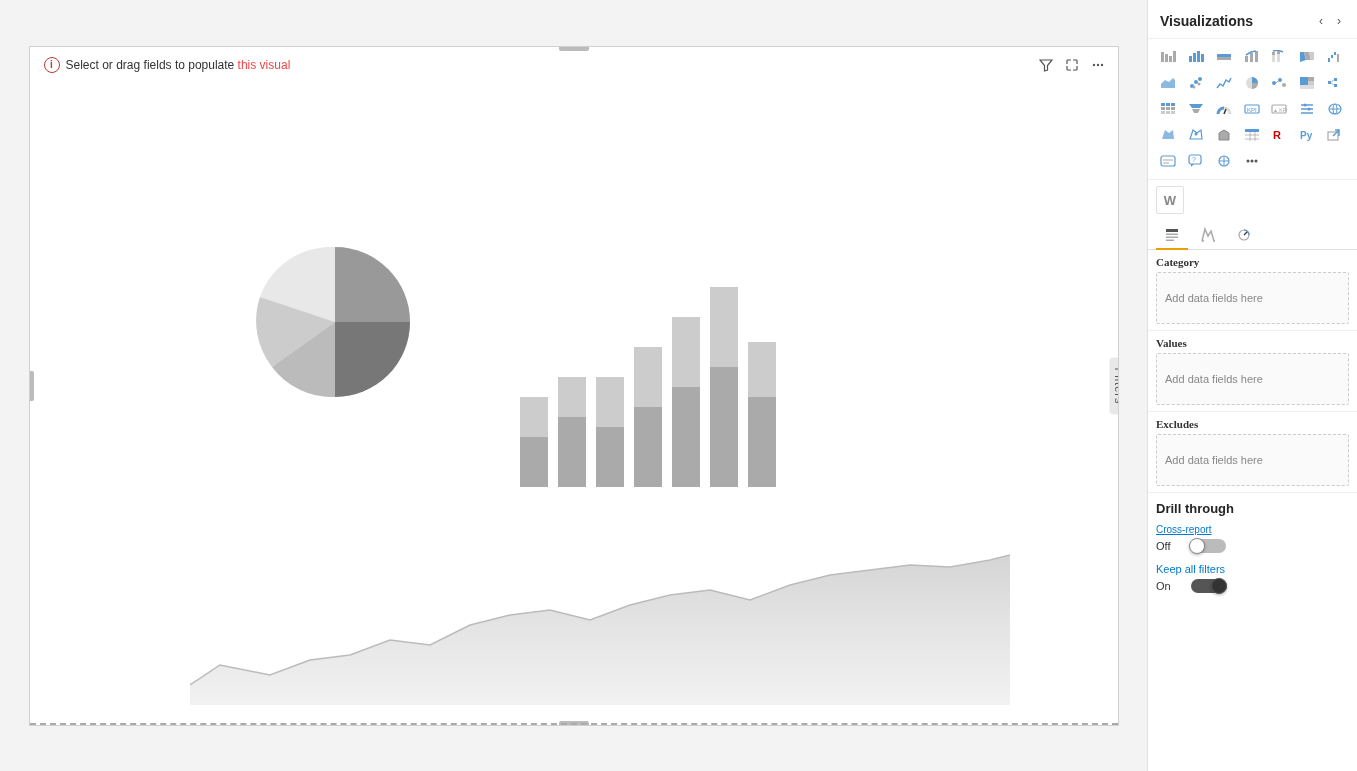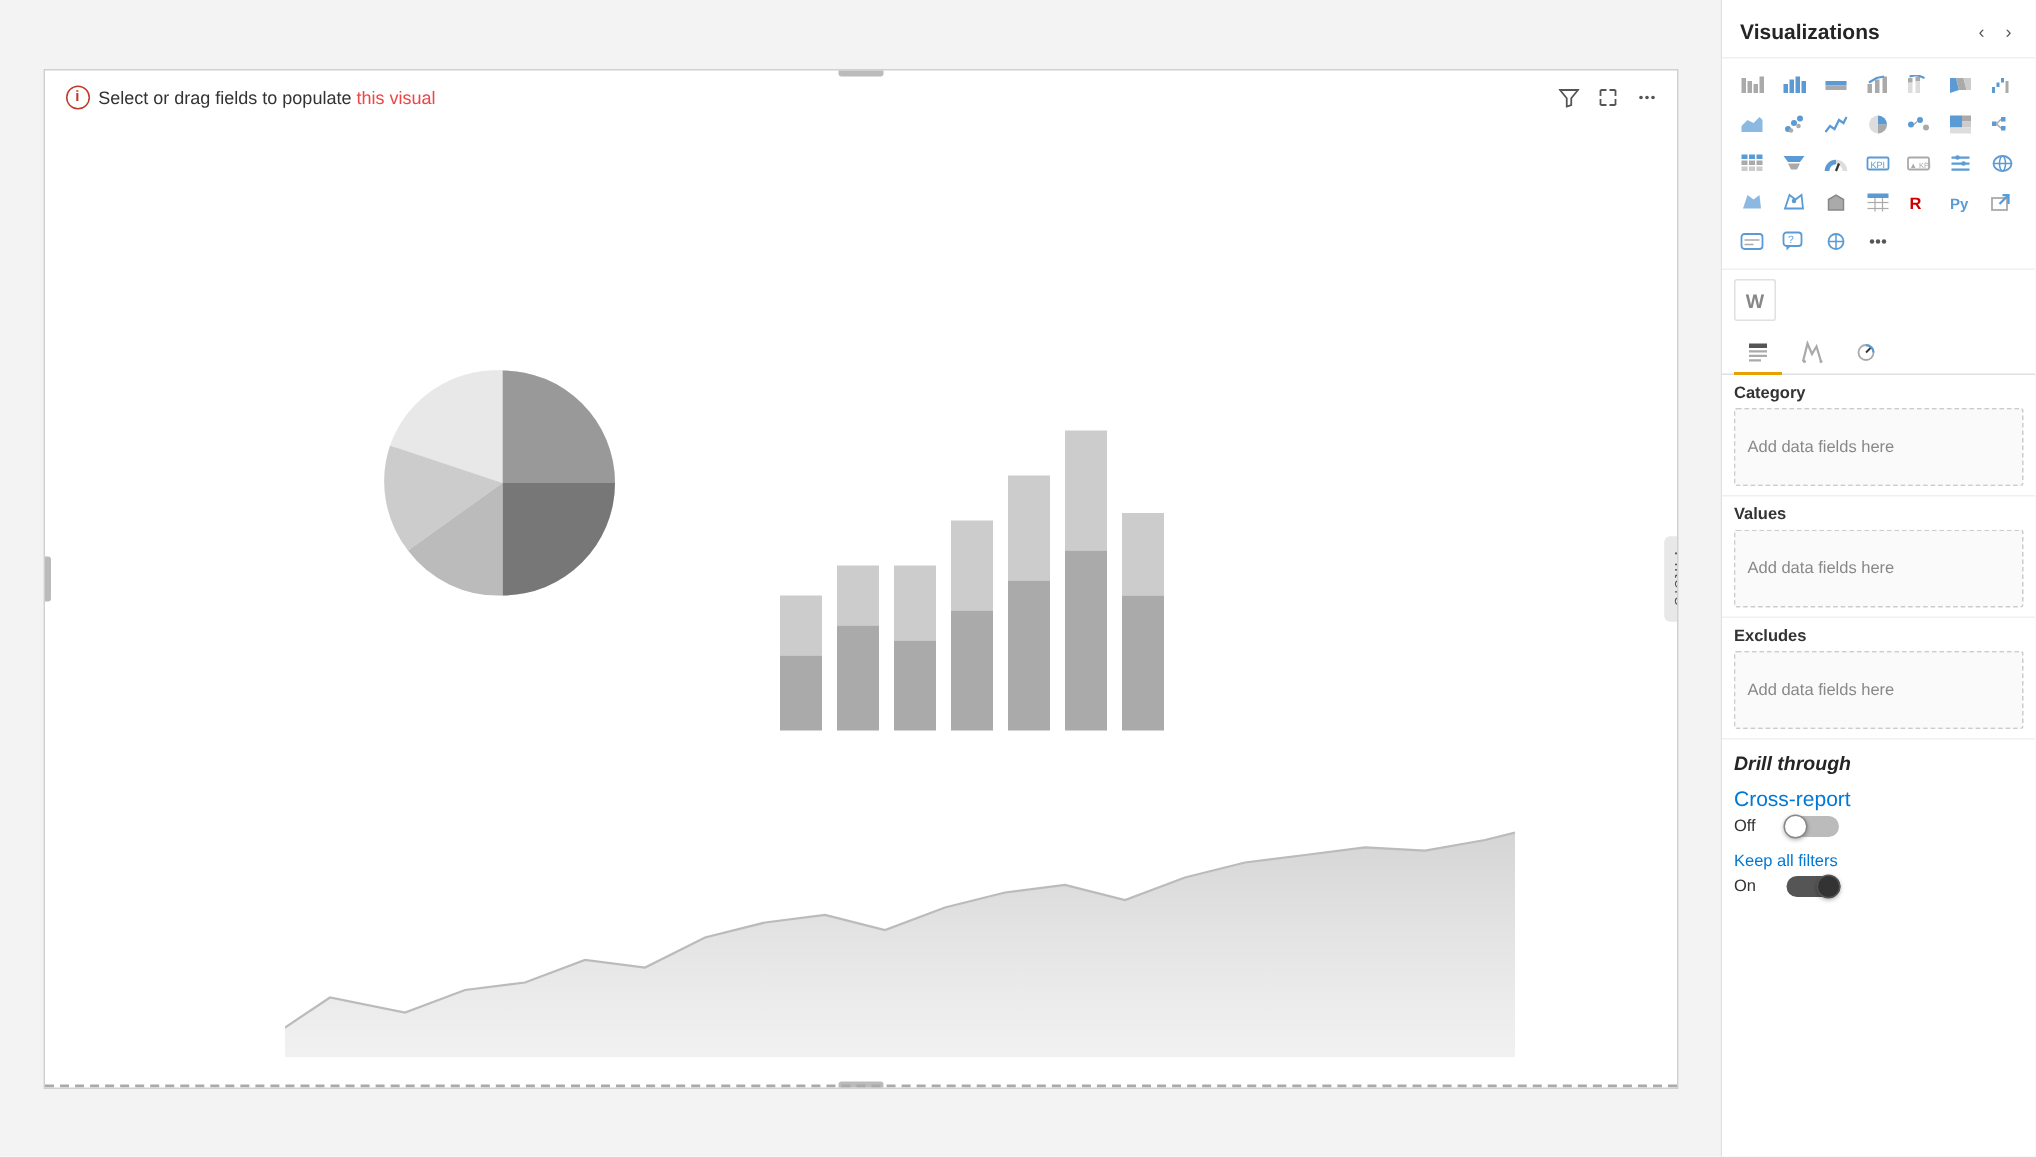--- a/index.html
+++ b/index.html
@@ -242,20 +242,21 @@
     .fields-section {
       padding: 6px 8px;
       border-bottom: 1px solid #f0f0f0;
     }
 
     .field-label {
       font-size: 11px;
       color: #333;
       font-weight: 600;
       margin-bottom: 4px;
+      font-family: Liberation Serif, serif;
     }
 
     .field-drop-area {
       border: 1px dashed #ccc;
       border-radius: 2px;
       padding: 19px 8px;
       font-size: 11px;
       color: #888;
       background: #fafafa;
       cursor: pointer;
@@ -267,27 +268,27 @@
     
     .drill-section {
       padding: 8px 8px 4px 8px;
     }
 
     .drill-title {
       font-size: 13px;
       font-weight: 600;
       color: #252525;
       margin-bottom: 8px;
-      font-style: italic;
     }
 
     .cross-report-label {
-      font-size: 14px;
+      font-size: 10px;
       color: #0078d4;
       margin-bottom: 4px;
+      text-decoration: underline;
     }
 
     .toggle-row {
       display: flex;
       align-items: center;
       gap: 20px;
       margin-bottom: 10px;
     }
 
     .toggle-label {

